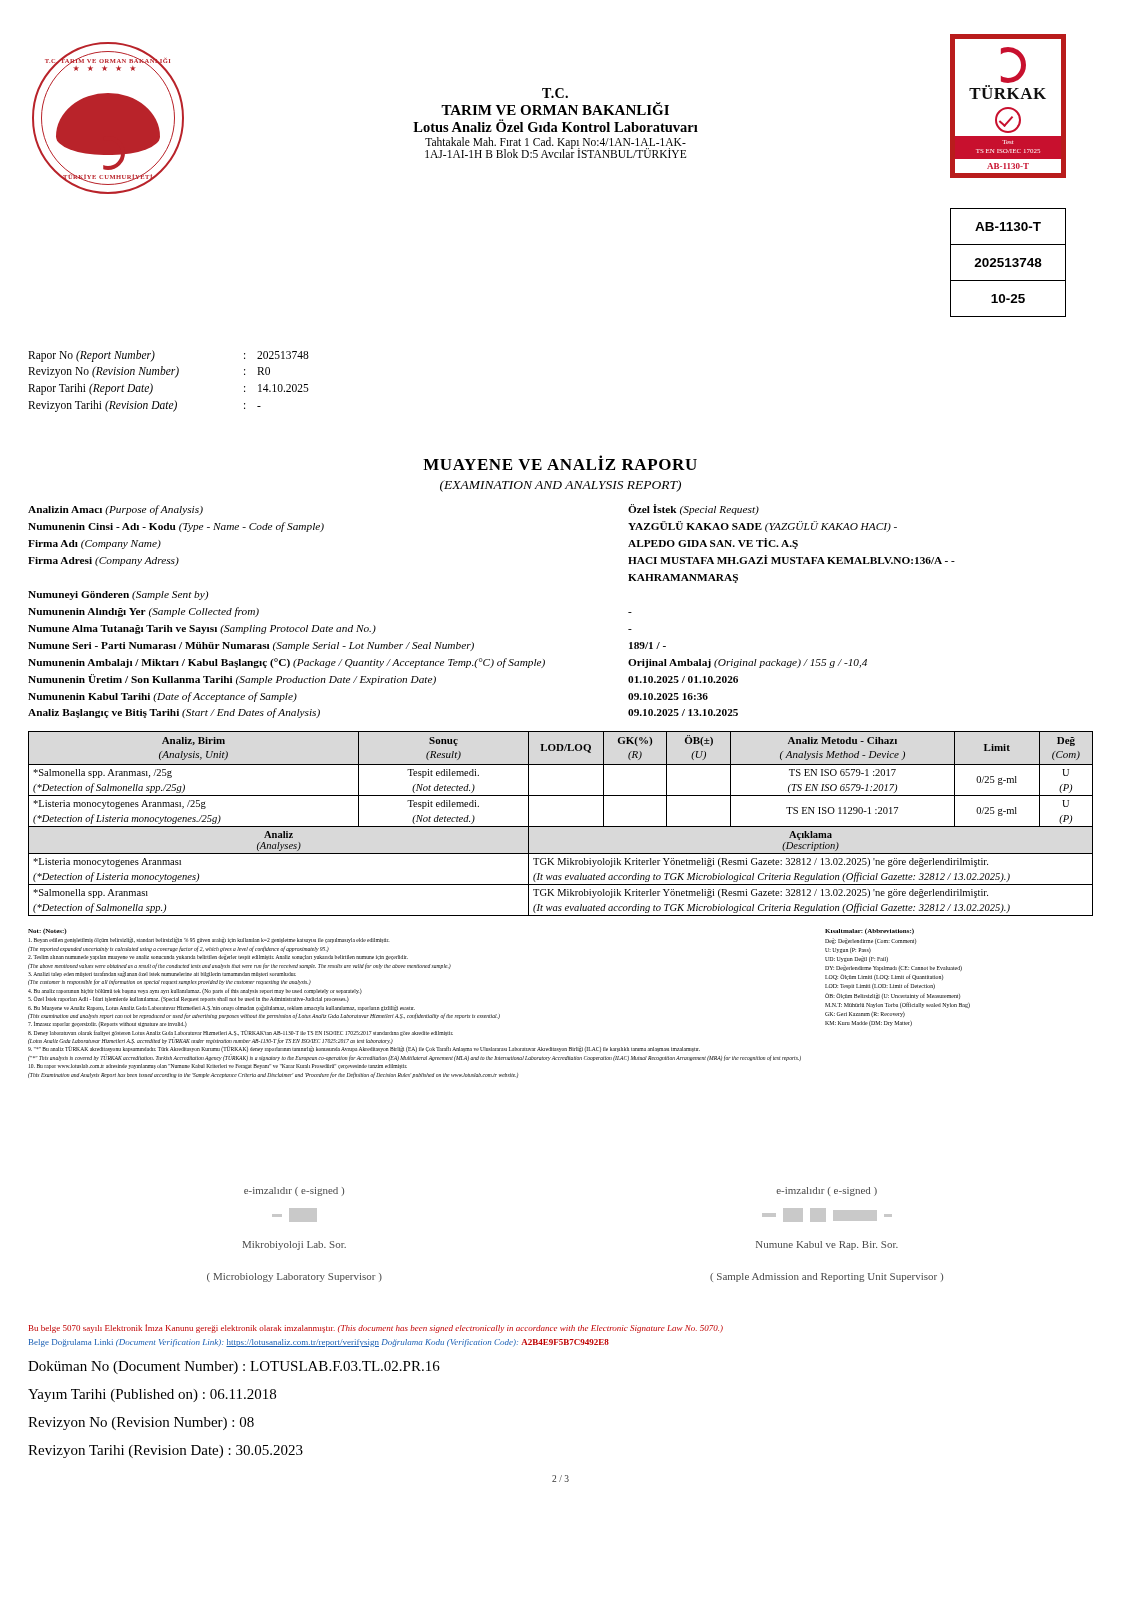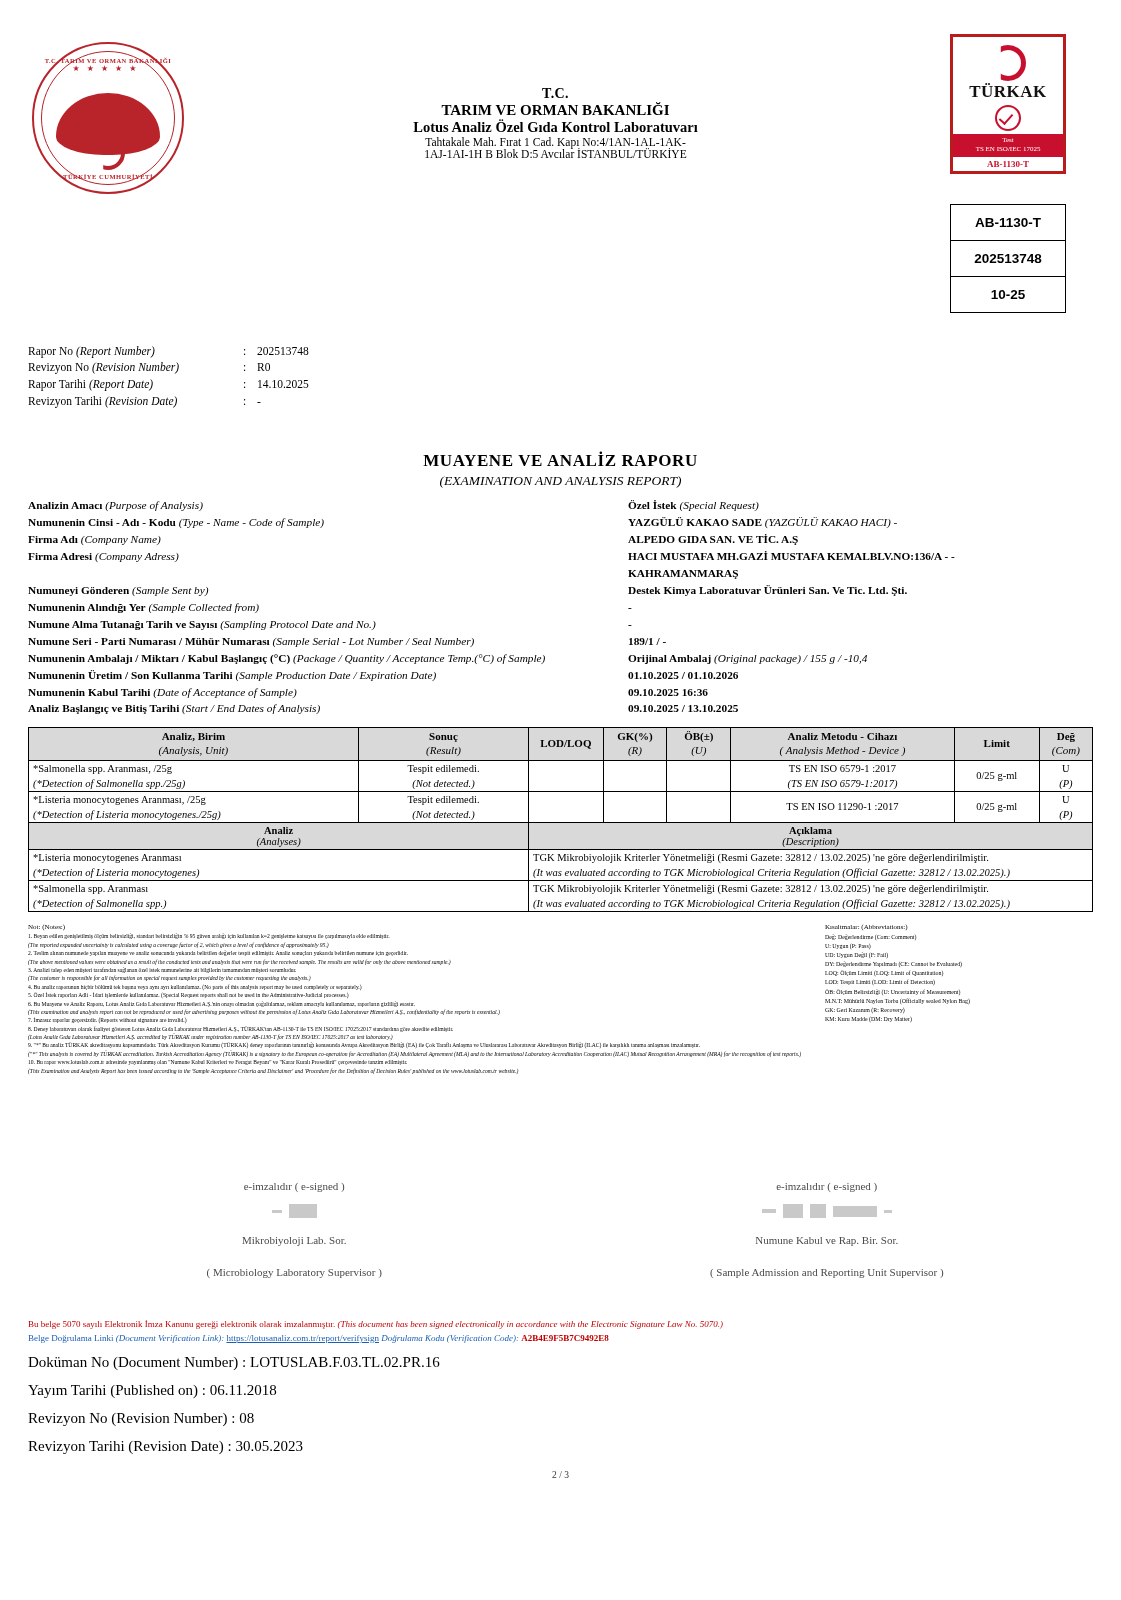--- a/index.html
+++ b/index.html
@@ -21,21 +21,21 @@
   .seal .txt-bot{bottom:12px;}
   .seal .stars-arc{position:absolute;top:20px;left:0;right:0;text-align:center;color:#b9232a;font-size:8px;letter-spacing:7px;}
 
   .title-block{flex:1;text-align:center;padding-top:52px;}
   .title-block .l1{font-size:14px;font-weight:bold;letter-spacing:.4px;}
   .title-block .l2{font-size:15px;font-weight:bold;}
   .title-block .l3{font-size:14.5px;font-weight:bold;}
   .title-block .l4,.title-block .l5{font-size:11.5px;}
 
   .right-head{width:170px;display:flex;flex-direction:column;align-items:center;}
-  .turkak{width:116px;border:3px solid #b91c1c;text-align:center;padding:6px 0 0 0;box-sizing:border-box;background:#fff;}
+  .turkak{width:116px;border:5px solid #b91c1c;text-align:center;padding:6px 0 0 0;box-sizing:border-box;background:#fff;}
   .turkak .moon2{width:26px;height:26px;border-radius:50%;border:5px solid #c8102e;margin:2px auto 0 auto;clip-path:inset(0 0 0 30%);}
   .turkak .name{font-size:17px;font-weight:bold;letter-spacing:.5px;color:#111;margin-top:1px;}
   .turkak .check{width:22px;height:22px;border-radius:50%;border:2px solid #c8102e;margin:3px auto;position:relative;}
   .turkak .check:after{content:"";position:absolute;left:5px;top:4px;width:6px;height:11px;border:solid #c8102e;border-width:0 2px 2px 0;transform:rotate(42deg);}
   .turkak .bar{background:#c8102e;color:#fff;font-size:7px;padding:2px 0;line-height:1.25;}
   .turkak .code{font-size:9px;font-weight:bold;color:#c8102e;padding:2px 0;border-top:1px solid #c8102e;}
 
   .boxcol{margin-top:30px;width:116px;}
   .boxcol .bx{border:1px solid #000;text-align:center;font-weight:bold;font-size:13.5px;padding:10px 0;font-family:"Liberation Sans",sans-serif;}
   .boxcol .bx + .bx{border-top:none;}
@@ -66,21 +66,21 @@
   .rt .sub{font-style:italic;font-weight:normal;}
   .rt .grey{background:#d9d9d9;}
   .rt .desc-head th{background:#d9d9d9;text-align:center;}
   .rt td.nb{border-top:none;}
   .rt td.nbb{border-bottom:none;}
 
   
   .notes{display:flex;margin-top:10px;gap:18px;}
   .notes .left{flex:1;font-size:5.6px;line-height:1.5;}
   .notes .right{width:268px;font-size:5.9px;line-height:1.55;}
-  .notes .nt-title{font-weight:normal;font-size:7px;}
+  .notes .nt-title{font-weight:bold;font-size:7px;}
   .notes .it{font-style:italic;}
 
   
   .sigs{display:flex;margin-top:105px;}
   .sig{flex:1;text-align:center;color:#4a4a4a;font-size:11px;}
   .sig .esign{font-size:11px;}
   .sig .blot{height:18px;margin:10px auto 14px auto;display:flex;gap:7px;justify-content:center;align-items:center;}
   .sig .blot i{display:block;background:#c9c9c9;height:14px;}
   .sig .role{margin-top:2px;}
   .sig .role2{margin-top:20px;}
@@ -179,21 +179,20 @@
     <div class="frow">
       <span class="lbl"><span class="b">Firma Adı</span> <span class="i">(Company Name)</span></span>
       <span class="val"><span class="b">ALPEDO GIDA SAN. VE TİC. A.Ş</span></span>
     </div>
     <div class="frow">
       <span class="lbl"><span class="b">Firma Adresi</span> <span class="i">(Company Adress)</span></span>
       <span class="val"><span class="b">HACI MUSTAFA MH.GAZİ MUSTAFA KEMALBLV.NO:136/A  -  -</span><br><span class="b">KAHRAMANMARAŞ</span></span>
     </div>
     <div class="frow">
       <span class="lbl"><span class="b">Numuneyi Gönderen</span> <span class="i">(Sample Sent by)</span></span>
-      <span class="val"><span class="b">Destek Kimya Laboratuvar Ürünleri San. Ve Tic. Ltd. Şti.</span></span>
     </div>
     <div class="frow">
       <span class="lbl"><span class="b">Numunenin Alındığı Yer</span> <span class="i">(Sample Collected from)</span></span>
       <span class="val"><span class="b">-</span></span>
     </div>
     <div class="frow">
       <span class="lbl"><span class="b">Numune Alma Tutanağı Tarih ve Sayısı</span> <span class="i">(Sampling Protocol Date and No.)</span></span>
       <span class="val"><span class="b">-</span></span>
     </div>
     <div class="frow">

